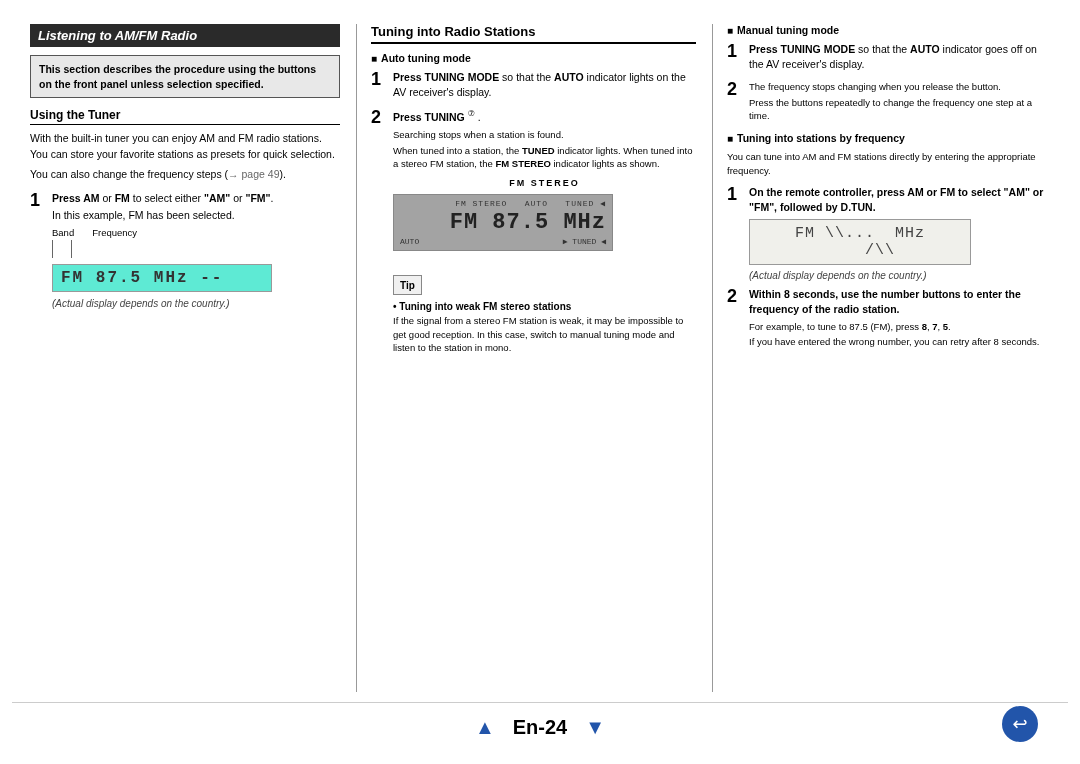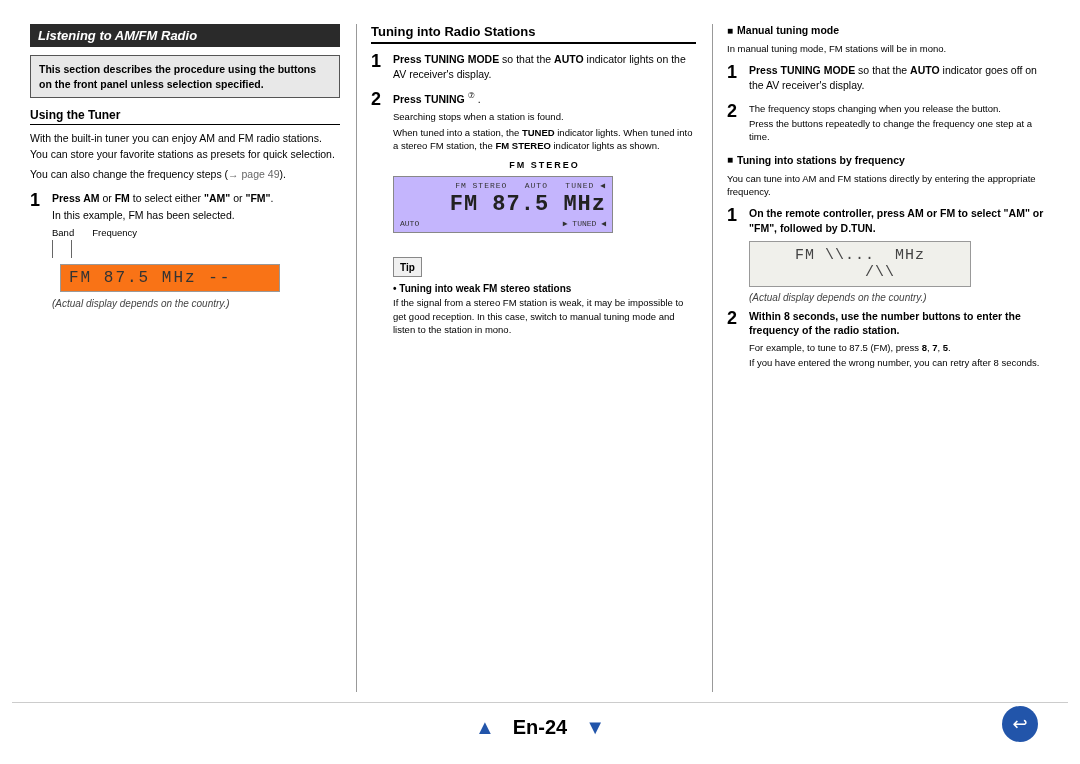--- a/index.html
+++ b/index.html
@@ -115,28 +115,29 @@
       font-size: 10.5px;
       line-height: 1.4;
       margin-bottom: 3px;
     }
 
     .bold { font-weight: bold; }
 
     
     .display-box {
       border: 1px solid #999;
-      background: #f97316;
+      background: #5eead4;
       padding: 6px 10px;
       font-family: 'Courier New', monospace;
       font-size: 18px;
       letter-spacing: 2px;
       text-align: center;
-      margin: 6px 8px;
+      margin: 6px 0;
       color: #333;
+      font-weight: bold;
     }
 
     .display-caption {
       font-size: 10px;
       color: #444;
       font-style: italic;
       margin-top: 3px;
     }
 
     
@@ -159,21 +160,21 @@
 
     .mode-heading::before {
       content: '■';
       margin-right: 4px;
       font-size: 10px;
     }
 
     
     .fm-display-wrapper {
       border: 1px solid #888;
-      background: #c4b5fd;
+      background: #a3a3a3;
       padding: 4px 6px;
       margin: 6px 0;
       font-family: 'Courier New', monospace;
       position: relative;
       width: 220px;
     }
 
     .fm-display-top {
       font-size: 8px;
       text-align: right;
@@ -325,20 +326,23 @@
           </div>
           <div class="display-box" style="font-size:16px; padding:4px 8px; width:220px; text-align:left;">FM  87.5 MHz --</div>
           <div class="display-caption">(Actual display depends on the country.)</div>
         </div>
       </div>
     </div>
 
     <div class="mid-col">
       <div class="col-heading">Tuning into Radio Stations</div>
 
+      <div class="mode-heading">
+        <span>Auto tuning mode</span>
+      </div>
 
       <div class="step-block">
         <div class="step-number">1</div>
         <div class="step-content">
           <div class="step-label">
             <span class="bold">Press TUNING MODE</span> so that the <span class="bold">AUTO</span> indicator lights on the AV receiver's display.
           </div>
         </div>
       </div>
 
@@ -376,21 +380,20 @@
           </div>
         </div>
       </div>
     </div>
 
     <div class="right-col">
 
       <div class="mode-heading">
         <span>Manual tuning mode</span>
       </div>
-      <p class="small-text" style="margin-bottom:8px;">In manual tuning mode, FM stations will be in mono.</p>
 
       <div class="step-block">
         <div class="step-number">1</div>
         <div class="step-content">
           <div class="step-label">
             <span class="bold">Press TUNING MODE</span> so that the <span class="bold">AUTO</span> indicator goes off on the AV receiver's display.
           </div>
         </div>
       </div>
 

